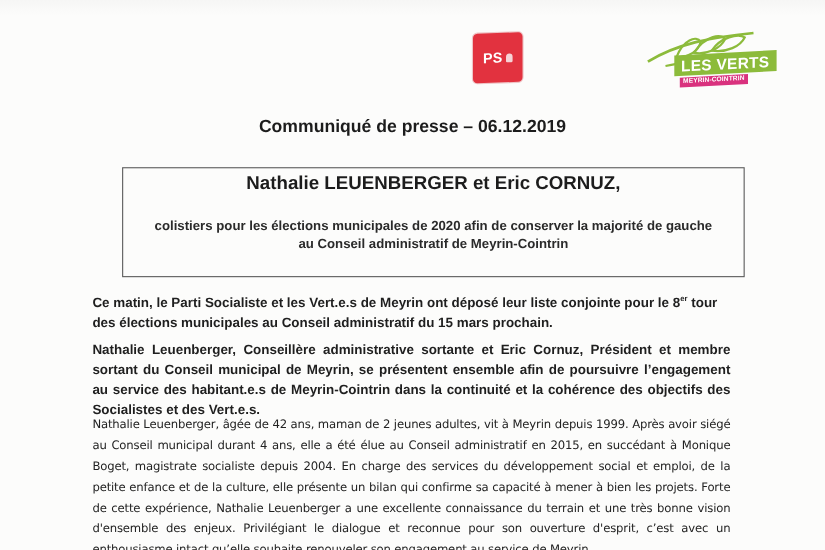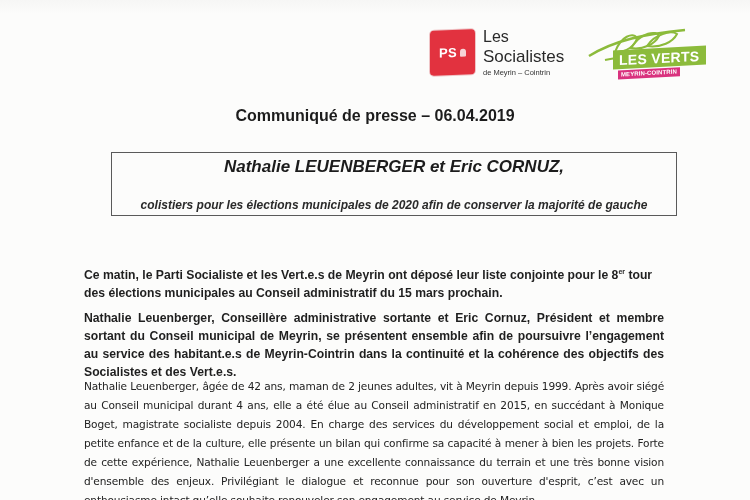--- a/index.html
+++ b/index.html
@@ -124,25 +124,24 @@
       font-size: 16px;
       color: #1c1c1c;
     }
 
     
     .headline-box {
       position: absolute;
       left: 111px;
       top: 152px;
       width: 566px;
-      height: 64px;
+      height: 100px;
       border: 1px solid #5a5a5a;
       box-sizing: border-box;
       text-align: center;
-      font-style: italic;
     }
     .headline-box .names {
       margin-top: 4px;
       font-weight: bold;
       font-size: 17px;
       color: #1c1c1c;
     }
     .headline-box .subtitle {
       margin-top: 20px;
       font-weight: bold;
@@ -181,46 +180,42 @@
   </style>
 </head>
 <body>
 
 <div class="page">
 
   <div class="logo-ps">
     <div class="ps-box">
       <span>PS</span>
       <span class="rose"></span>
-    </div>
-    <div class="ps-text">
-      <span class="l1">Les</span>
-      <span class="l2">Socialistes</span>
-      <span class="l3">de Meyrin – Cointrin</span>
     </div>
   </div>
 
   <div class="logo-verts">
     <svg class="verts-leaves" width="130" height="40" viewBox="0 0 130 40">
       <path d="M4 30 C 30 14, 60 8, 100 4" stroke="#8cbb3b" stroke-width="2.5" fill="none"></path>
       <path d="M30 26 C 36 10, 48 6, 52 12 C 50 20, 42 26, 30 26 Z" stroke="#8cbb3b" stroke-width="2" fill="none"></path>
       <path d="M46 22 C 56 6, 72 4, 74 10 C 70 18, 58 24, 46 22 Z" stroke="#8cbb3b" stroke-width="2" fill="none"></path>
       <path d="M62 20 C 70 8, 86 4, 92 8 C 88 16, 76 22, 62 20 Z" stroke="#8cbb3b" stroke-width="2" fill="none"></path>
       <path d="M20 34 C 40 30, 60 28, 80 26" stroke="#8cbb3b" stroke-width="2" fill="none"></path>
     </svg>
     <div class="verts-banner">LES VERTS</div>
     <div class="verts-sub">MEYRIN-COINTRIN</div>
   </div>
 
-  <div class="press-title">Communiqué de presse – 06.04.2019</div>
+  <div class="press-title">Communiqué de presse – 06.12.2019</div>
 
   <div class="headline-box">
     <div class="names">Nathalie LEUENBERGER et Eric CORNUZ,</div>
     <div class="subtitle">
       <div>colistiers pour les élections municipales de 2020 afin de conserver la majorité de gauche</div>
+      <div>au Conseil administratif de Meyrin-Cointrin</div>
     </div>
   </div>
 
   <div class="para bold p1"><span>Ce matin, le Parti Socialiste et les Vert.e.s de Meyrin ont déposé leur liste conjointe pour le 8</span><sup>er</sup><span> tour des élections municipales au Conseil administratif du 15 mars prochain.</span></div>
 
   <div class="para bold p2">Nathalie Leuenberger, Conseillère administrative sortante et Eric Cornuz, Président et membre sortant du Conseil municipal de Meyrin, se présentent ensemble afin de poursuivre l’engagement au service des habitant.e.s de Meyrin-Cointrin dans la continuité et la cohérence des objectifs des Socialistes et des Vert.e.s.</div>
 
   <div class="para regular">Nathalie Leuenberger, âgée de 42 ans, maman de 2 jeunes adultes, vit à Meyrin depuis 1999. Après avoir siégé au Conseil municipal durant 4 ans, elle a été élue au Conseil administratif en 2015, en succédant à Monique Boget, magistrate socialiste depuis 2004. En charge des services du développement social et emploi, de la petite enfance et de la culture, elle présente un bilan qui confirme sa capacité à mener à bien les projets. Forte de cette expérience, Nathalie Leuenberger a une excellente connaissance du terrain et une très bonne vision d'ensemble des enjeux. Privilégiant le dialogue et reconnue pour son ouverture d'esprit, c’est avec un enthousiasme intact qu’elle souhaite renouveler son engagement au service de Meyrin.</div>
 
 </div>

